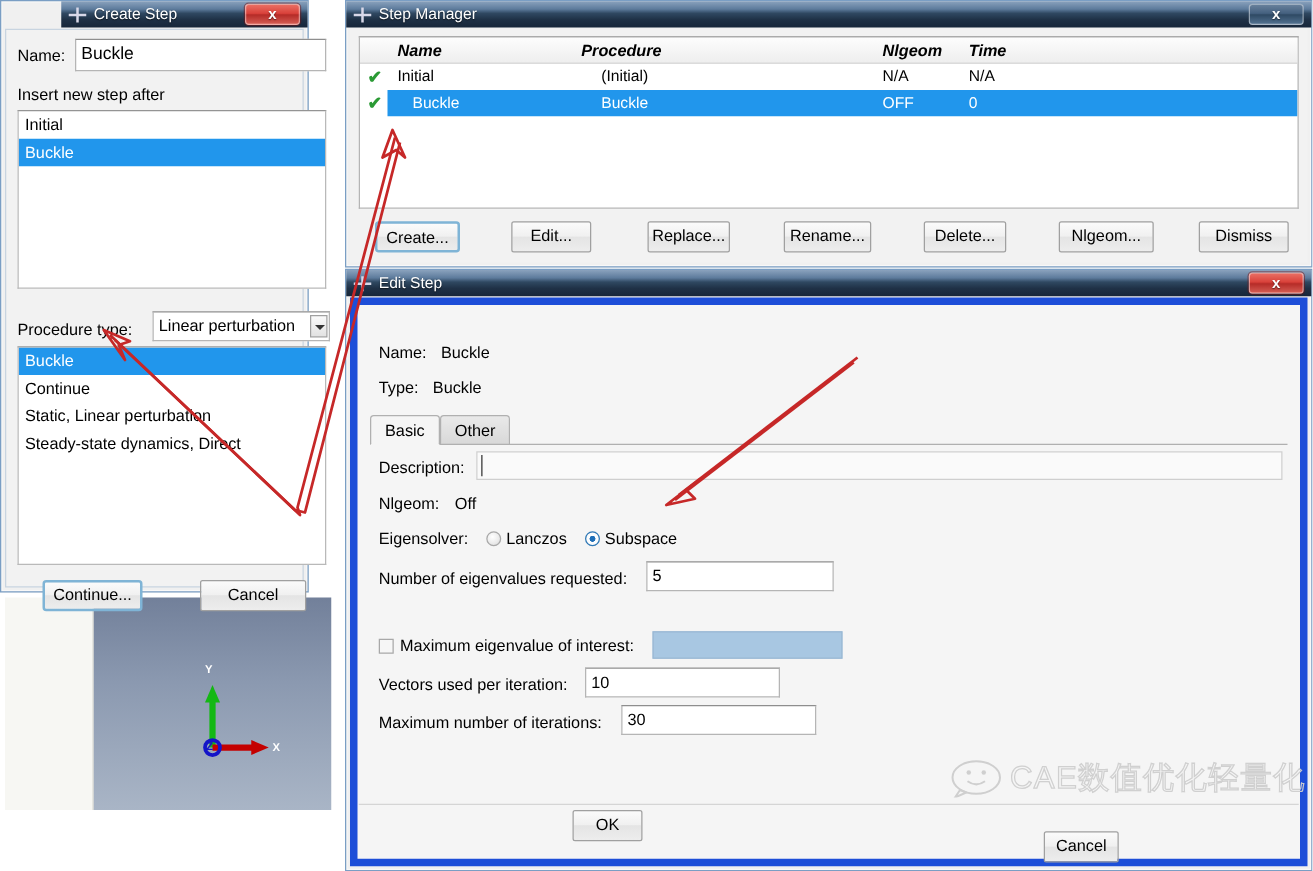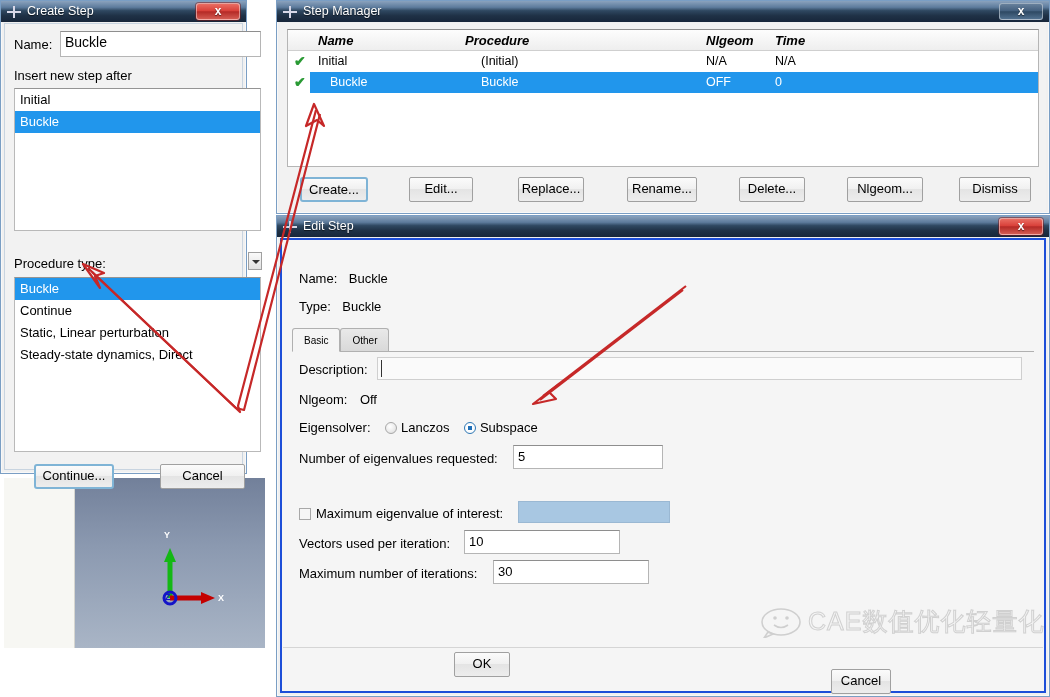--- a/index.html
+++ b/index.html
@@ -88,21 +88,21 @@
     text-align: center;
     cursor: pointer;
     font-family: "Liberation Sans", sans-serif;
   }
   .btn.default {
     border: 2px solid #7fb4d6;
     border-radius: 3px;
   }
 
   
-  #create-step { left: 0px; top: 0px; width: 247px; height: 474px; }
+  #create-step { left: 0px; top: 0px; width: 247px; height: 474px; padding-left: 48px; }
   #create-step .body {
     position: absolute; left: 3px; top: 22px; right: 3px; bottom: 3px;
     background: #f2f2f2;
     border: 1px solid #c8d4e0;
   }
 
   
   #step-manager { left: 276px; top: 0px; width: 774px; height: 214px; }
   #step-manager .body {
     position: absolute; left: 3px; top: 22px; right: 3px; bottom: 3px;
@@ -122,26 +122,26 @@
   .chk { position: absolute; left: 6px; top: 2px; color: #2a9a34; font-size: 14px; font-weight: bold; }
 
   .btnrow { position: absolute; left: 7px; right: 7px; bottom: 8px; height: 25px; }
   .btnrow .btn { position: absolute; top: 0; height: 25px; line-height: 21px; }
 
   
   #edit-step { left: 276px; top: 215px; width: 774px; height: 482px; }
   #edit-step .body {
     position: absolute; left: 3px; top: 22px; right: 3px; bottom: 3px;
     background: #f5f5f5;
-    border: 2px solid #1d4ed8;
+    border: 6px solid #1d4ed8;
     padding-left: 48px;
   }
   .tabstrip { position: absolute; left: 10px; top: 88px; height: 24px; }
   .tab {
-    float: left; height: 24px; padding: 0 11px; line-height: 23px; font-size: 10px;
+    float: left; height: 24px; padding: 0 11px; line-height: 23px; font-size: 13px;
     border: 1px solid #b0b0b0; border-bottom: none;
     border-radius: 3px 3px 0 0;
     background: linear-gradient(to bottom,#e9e9e9,#d8d8d8);
     cursor: pointer; color:#000;
   }
   .tab.active { background: #f5f5f5; border-bottom: 1px solid #f5f5f5; position: relative; z-index: 2;}
   .tabline { position:absolute; left:10px; top:111px; right:10px; height:1px; background:#b0b0b0; }
 
   .radio { display:inline-block; width:12px; height:12px; border-radius:50%;
            background: radial-gradient(circle at 40% 35%, #ffffff 0%, #eaeaea 60%, #d4d4d4 100%);
@@ -312,20 +312,21 @@
       <div class="textbox" style="position:absolute;left:55px;top:7px;width:201px;height:26px;font-size:14px">Buckle</div>
 
       <span class="lbl" style="position:absolute;left:9px;top:44px">Insert new step after</span>
 
       <div class="listbox" style="position:absolute;left:9px;top:64px;width:247px;height:143px">
         <div class="list-item">Initial</div>
         <div class="list-item sel">Buckle</div>
       </div>
 
       <span class="lbl" style="position:absolute;left:9px;top:232px">Procedure type:</span>
+      <div class="textbox" style="position:absolute;left:117px;top:225px;width:142px;height:24px;padding-right:18px;overflow:hidden;white-space:nowrap">Linear perturbation</div>
       <div style="position:absolute;left:243px;top:228px;width:14px;height:18px;background:linear-gradient(to bottom,#fafafa,#e2e2e2);border:1px solid #a0a0a0">
         <div style="position:absolute;left:3px;top:7px;width:0;height:0;border-left:4px solid transparent;border-right:4px solid transparent;border-top:4px solid #333"></div>
       </div>
 
       <div class="listbox" style="position:absolute;left:9px;top:253px;width:247px;height:175px">
         <div class="list-item sel">Buckle</div>
         <div class="list-item">Continue</div>
         <div class="list-item">Static, Linear perturbation</div>
         <div class="list-item">Steady-state dynamics, Direct</div>
       </div>

